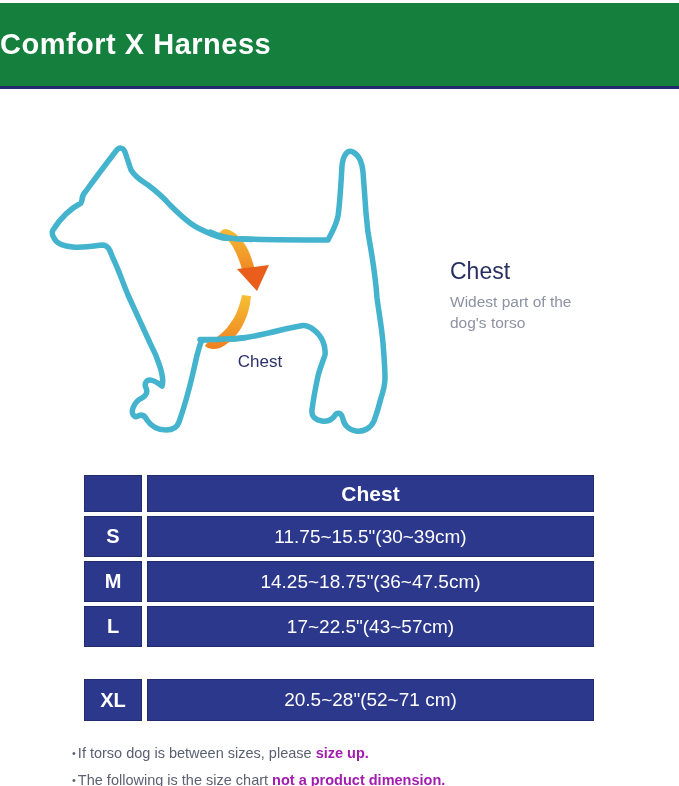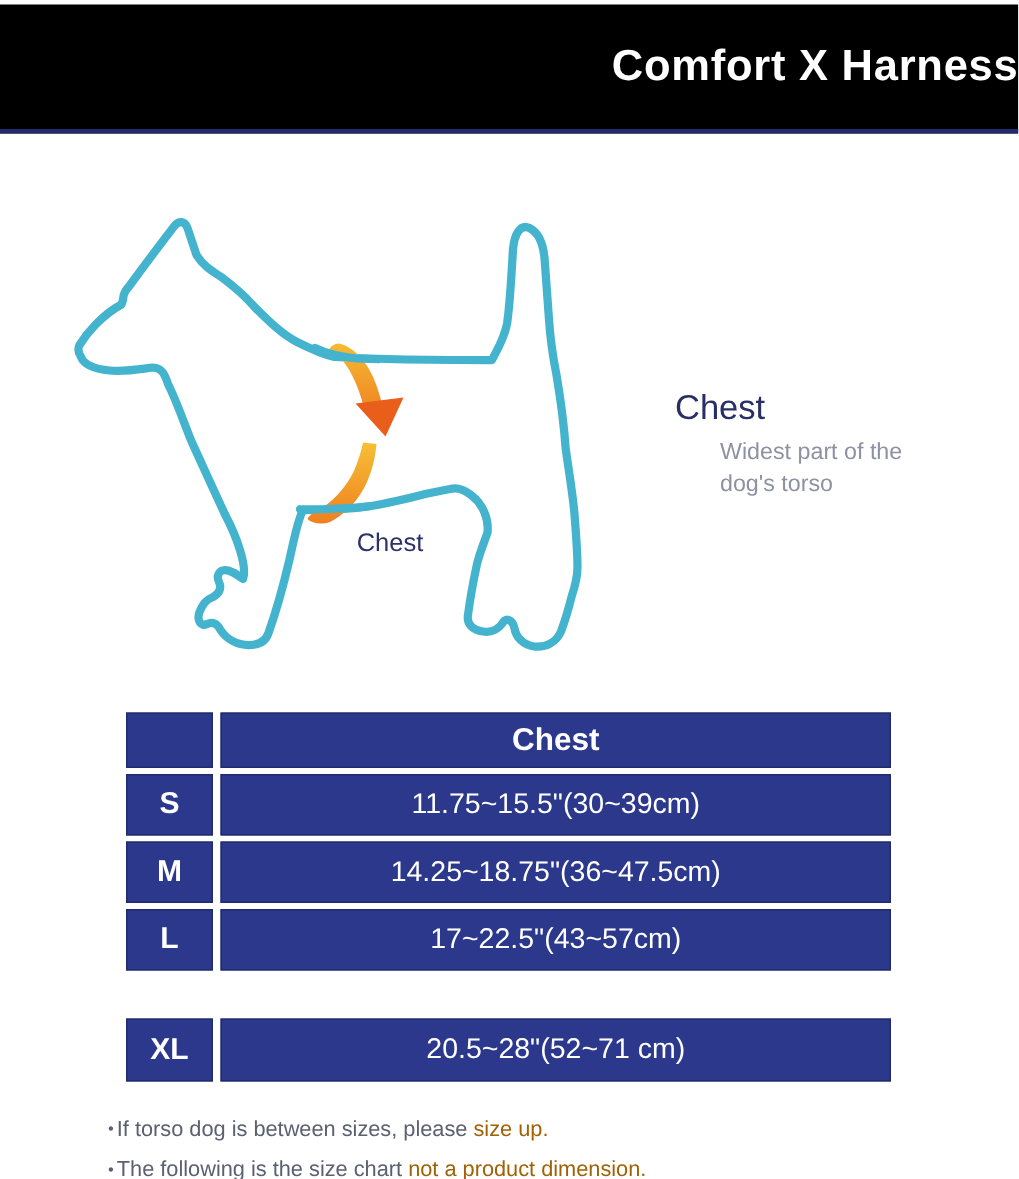--- a/index.html
+++ b/index.html
@@ -10,25 +10,25 @@
     width: 679px;
     height: 786px;
     background: #ffffff;
     overflow: hidden;
   }
   
   .header-bar {
     position: absolute;
     left: 0; right: 0; top: 3px;
     height: 86px;
-    background: #000000;
+    background: #15803d;
     border-bottom: 3px solid #222b6e;
     display: flex;
     align-items: center;
-    justify-content: flex-end;
+    justify-content: flex-start;
   }
   .header-bar h1 {
     color: #ffffff;
     font-size: 29px;
     font-weight: 700;
     letter-spacing: 0.5px;
   }
   
   .figure-svg {
     position: absolute;
@@ -53,21 +53,20 @@
     font-size: 23px;
     font-weight: 500;
     color: #272f63;
     margin-bottom: 6px;
   }
   .callout .callout-body {
     font-size: 15.5px;
     line-height: 21px;
     color: #8d92a3;
     width: 142px;
-    margin-left: 30px;
   }
   
   .size-table {
     position: absolute;
     left: 84px; top: 475px;
     width: 510px;
     display: flex;
     flex-direction: column;
     gap: 4px;
   }
@@ -101,22 +100,22 @@
     line-height: 27px;
     white-space: nowrap;
   }
   .note-line .bullet {
     font-size: 11px;
     vertical-align: 1px;
     margin-right: 2px;
     color: #5b6072;
   }
   .note-line .em {
-    font-weight: 400;
-    color: #a16207;
+    font-weight: 700;
+    color: #a21caf;
   }
 </style>
 </head>
 <body>
 
 <div class="page">
 
   <div class="header-bar">
     <h1>Comfort X Harness</h1>
   </div>

